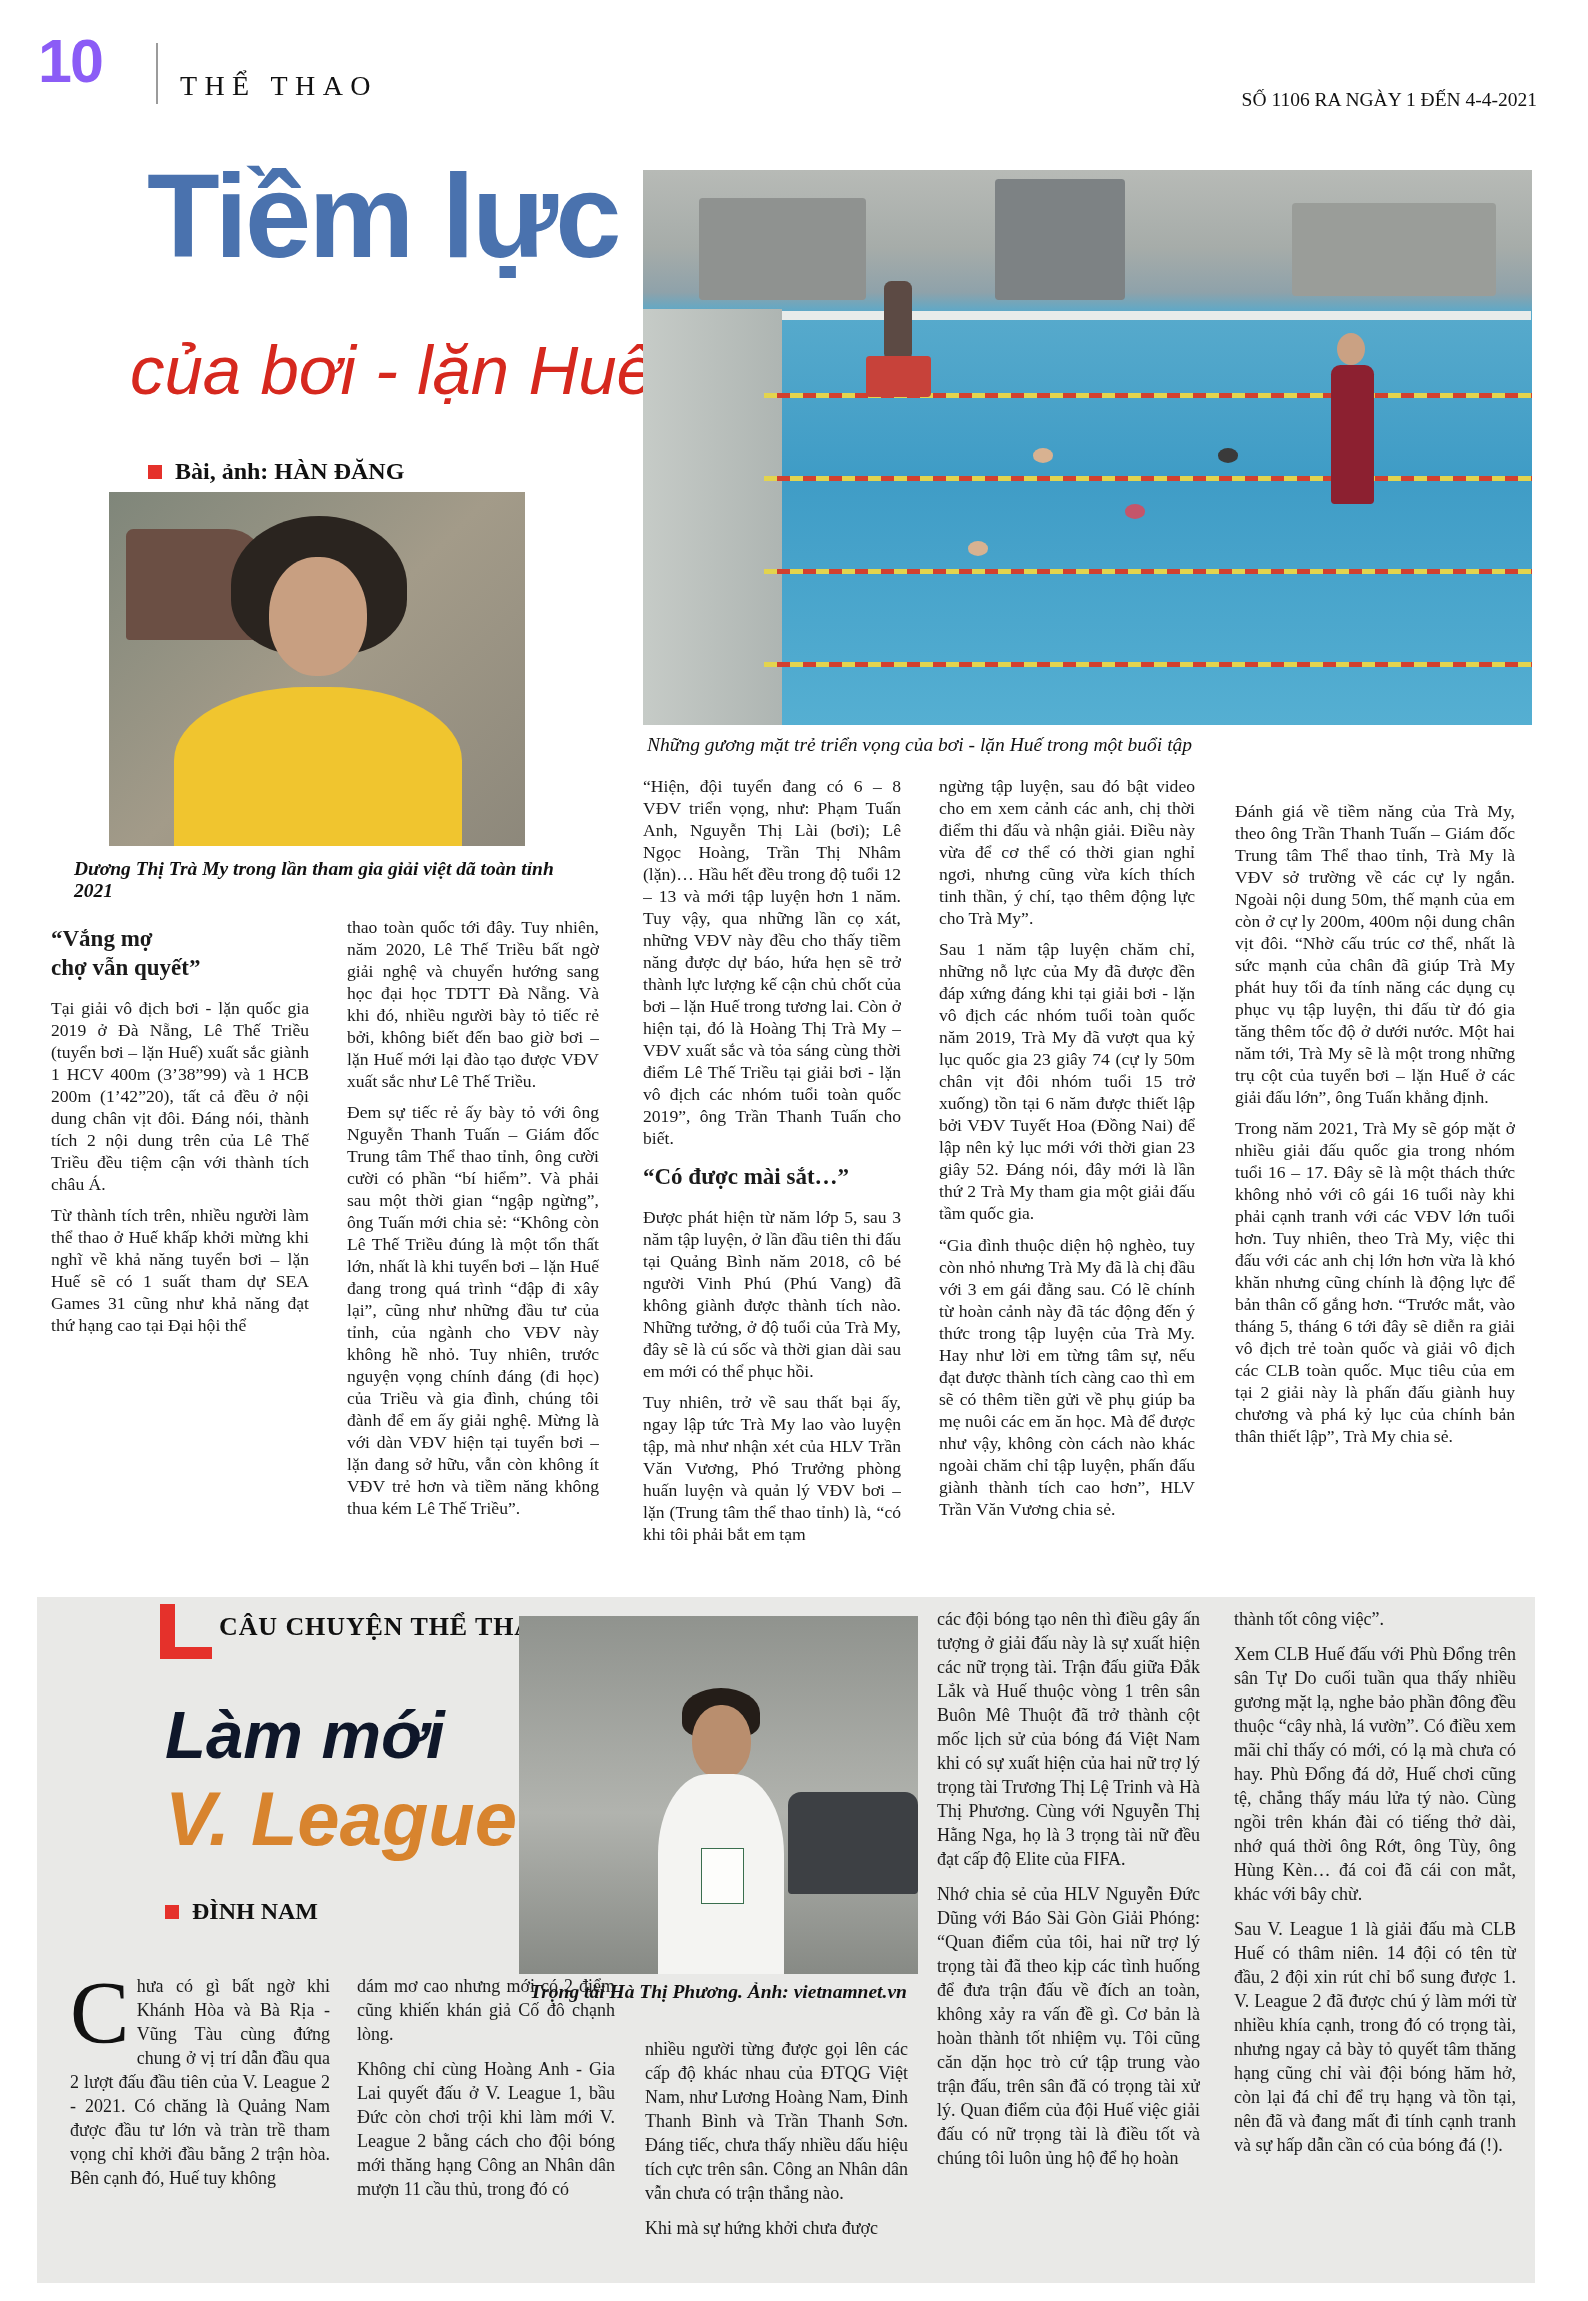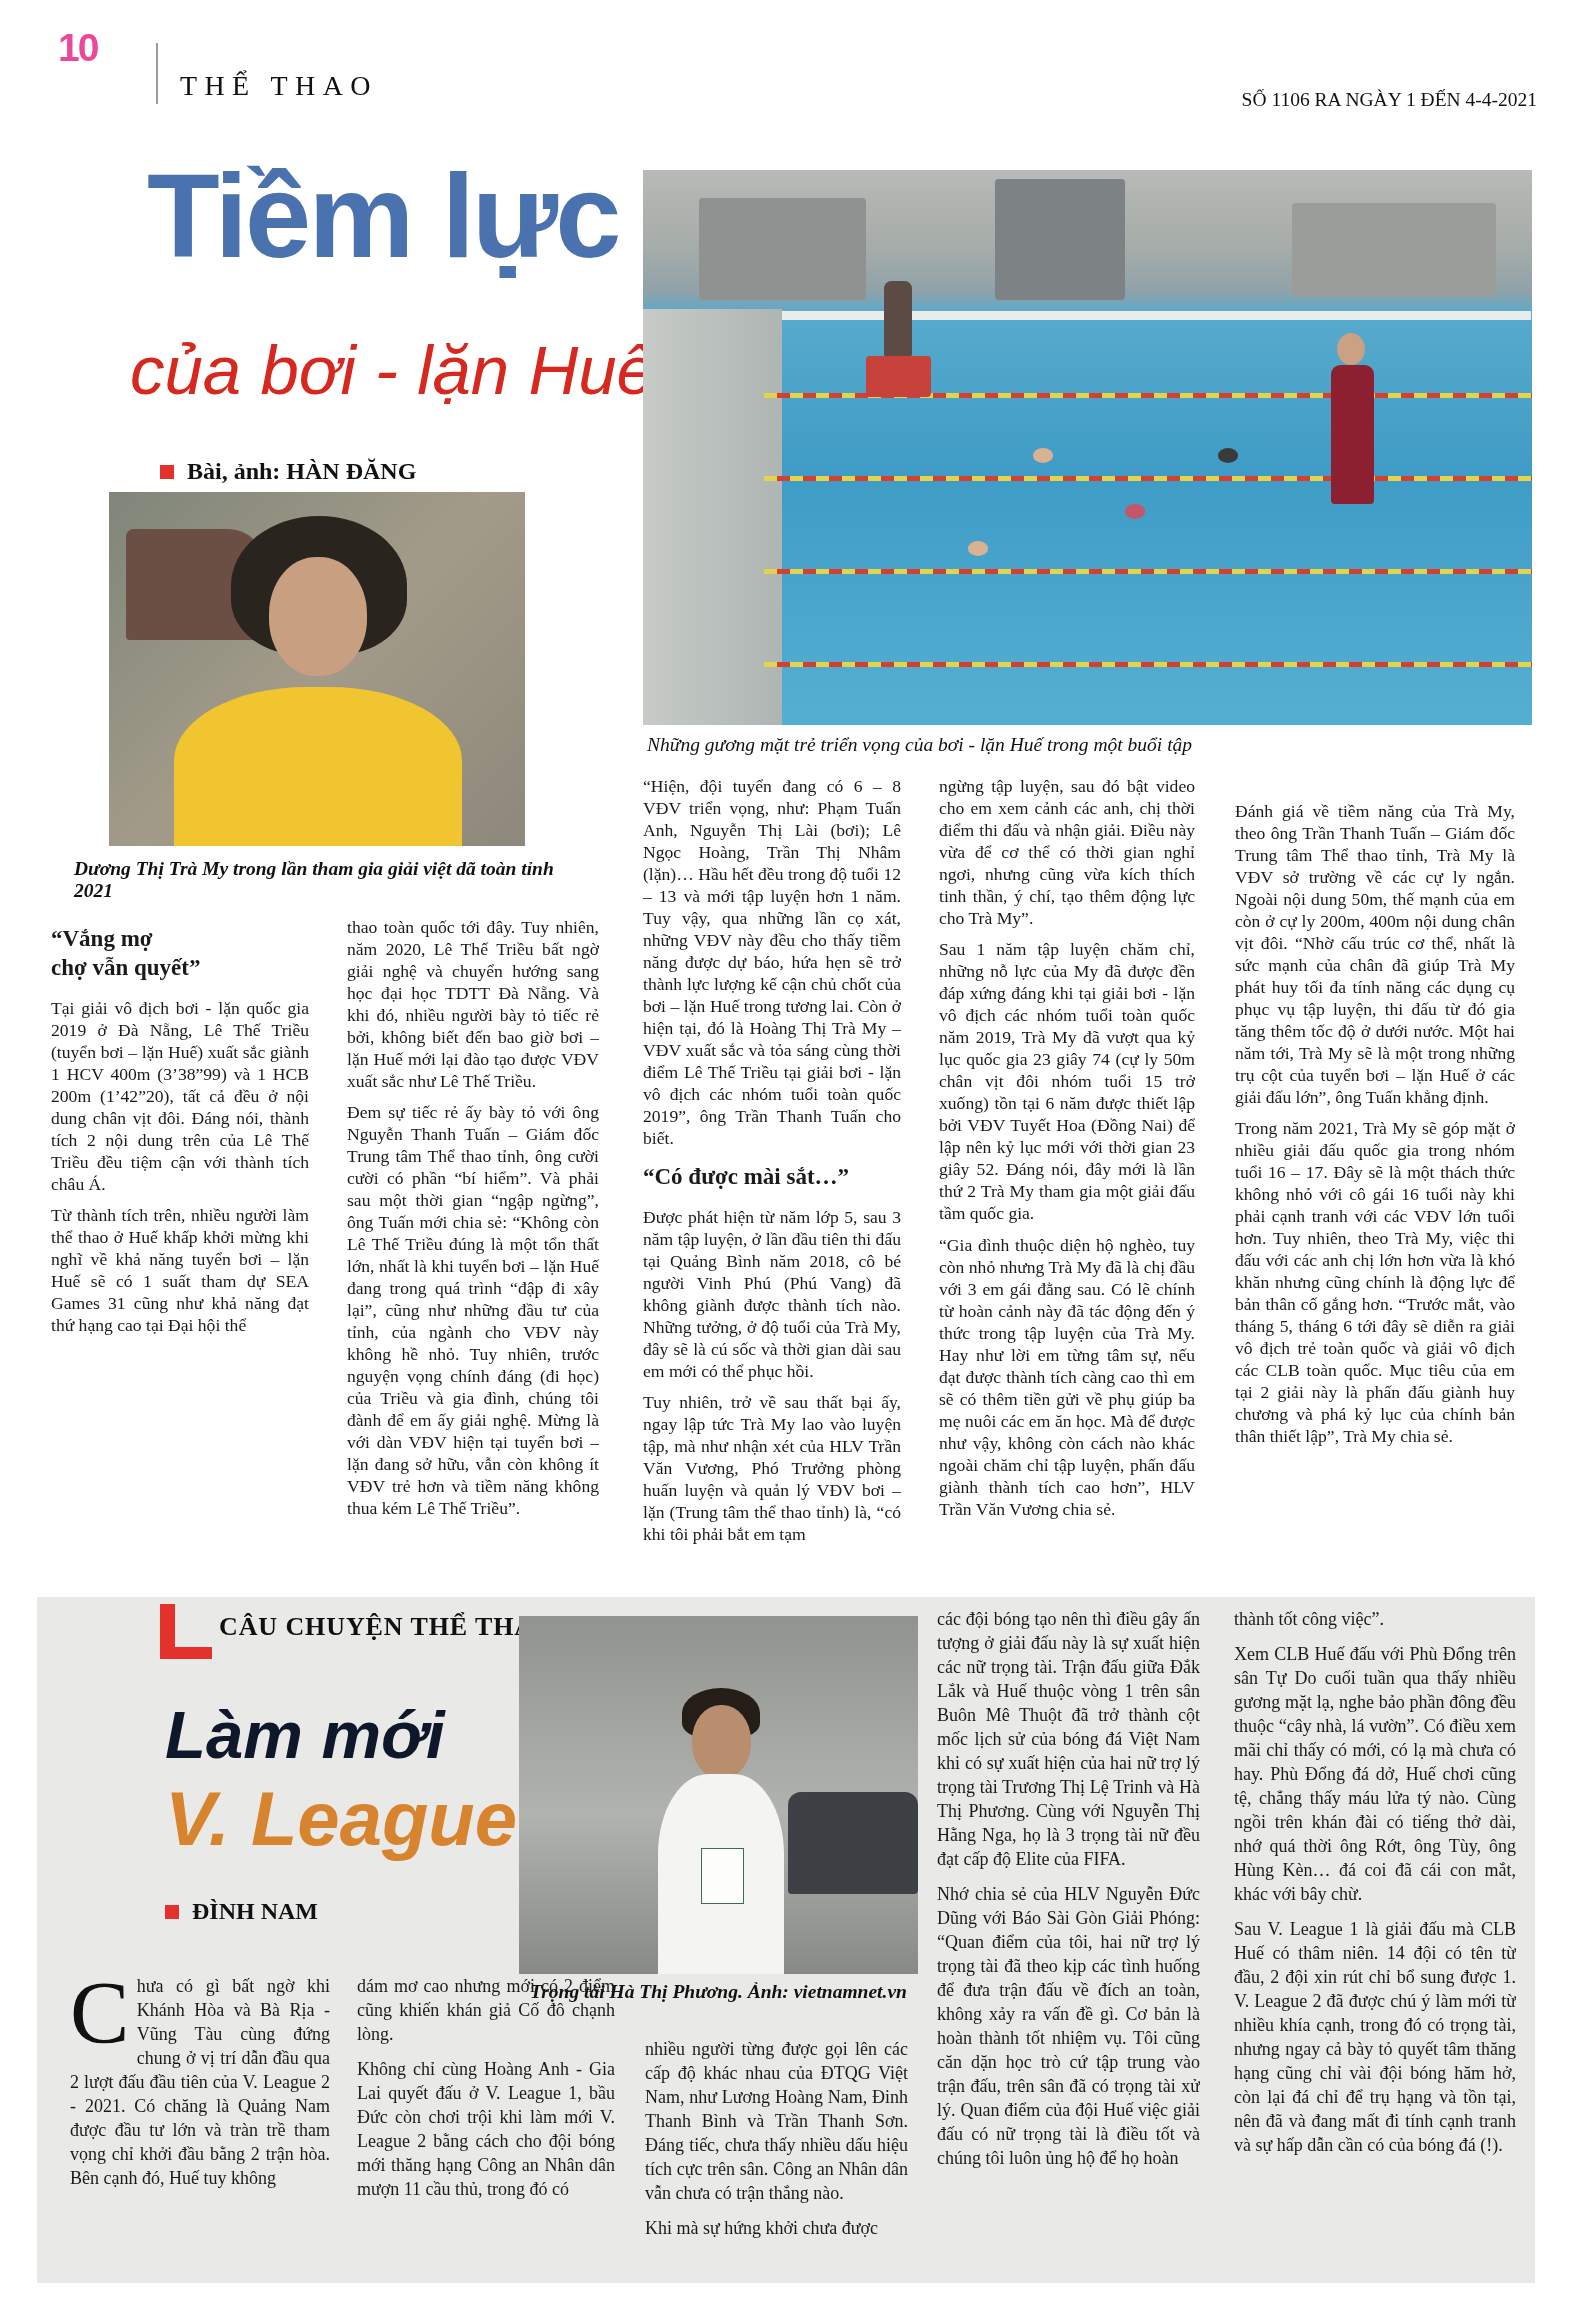--- a/index.html
+++ b/index.html
@@ -1,33 +1,33 @@
 <!DOCTYPE html>
 <html style="font-size:15px"><head>
 <meta charset="utf-8">
 <style>
   html,body{margin:0;padding:0;background:#fff;}
   #page{position:relative;width:1589px;height:2301px;background:#ffffff;overflow:hidden;
         font-family:"Liberation Serif","DejaVu Serif",serif;color:#1a1a1a;}
   .abs{position:absolute;}
 
   
-  .pagenum{left:58px;top:26px;font-family:"Liberation Sans","DejaVu Sans",sans-serif;
-           font-size:39px;font-weight:600;letter-spacing:-1.9px;color:#ec4899;}
+  .pagenum{left:38px;top:26px;font-family:"Liberation Sans","DejaVu Sans",sans-serif;
+           font-size:61px;font-weight:600;letter-spacing:-1.9px;color:#8b5cf6;}
   .head-bar{left:156px;top:43px;width:1.9px;height:61px;background:#9b9b9b;}
   .section-name{left:180px;top:70px;font-size:28px;letter-spacing:7.4px;color:#111;}
   .issue{right:52px;top:89px;font-size:19.5px;color:#111;}
 
   
   .a1-title{left:147px;top:156px;font-family:"Liberation Sans","DejaVu Sans",sans-serif;
             font-size:119px;font-weight:700;letter-spacing:-2.8px;color:#4a72ae;line-height:1;}
   .a1-subtitle{left:130px;top:336px;font-family:"Liberation Sans","DejaVu Sans",sans-serif;
                font-style:italic;font-size:69px;font-weight:500;color:#d6281e;line-height:1;}
   .byline{font-size:24px;font-weight:700;color:#111;}
-  .a1-byline{left:160px;top:458px;}
+  .a1-byline{left:148px;top:458px;}
   .red-sq{display:inline-block;width:14px;height:14px;background:#e5312b;margin-right:13px;}
 
   
   .photo{overflow:hidden;}
   .pool-photo{left:643px;top:170px;width:889px;height:555px;background:linear-gradient(180deg,#b7bab6 0%,#a6aca9 14%,#8fa2aa 22%,#57aacc 26%,#3f9cc6 55%,#55afd2 100%);}
   .pp-build1{left:56px;top:28px;width:167px;height:102px;background:#8f9290;border-radius:3.7px;}
   .pp-build2{left:352px;top:9.3px;width:130px;height:121px;background:#7d8284;border-radius:3.7px;}
   .pp-build3{left:649px;top:33px;width:204px;height:93px;background:#9a9d99;border-radius:3.7px;}
   .pp-deck{left:0;top:139px;width:139px;height:416px;background:linear-gradient(90deg,#c6cbc7,#aeb5b2);}
   .pp-edge{left:111px;top:141px;width:777px;height:9.3px;background:#e8ecea;}

